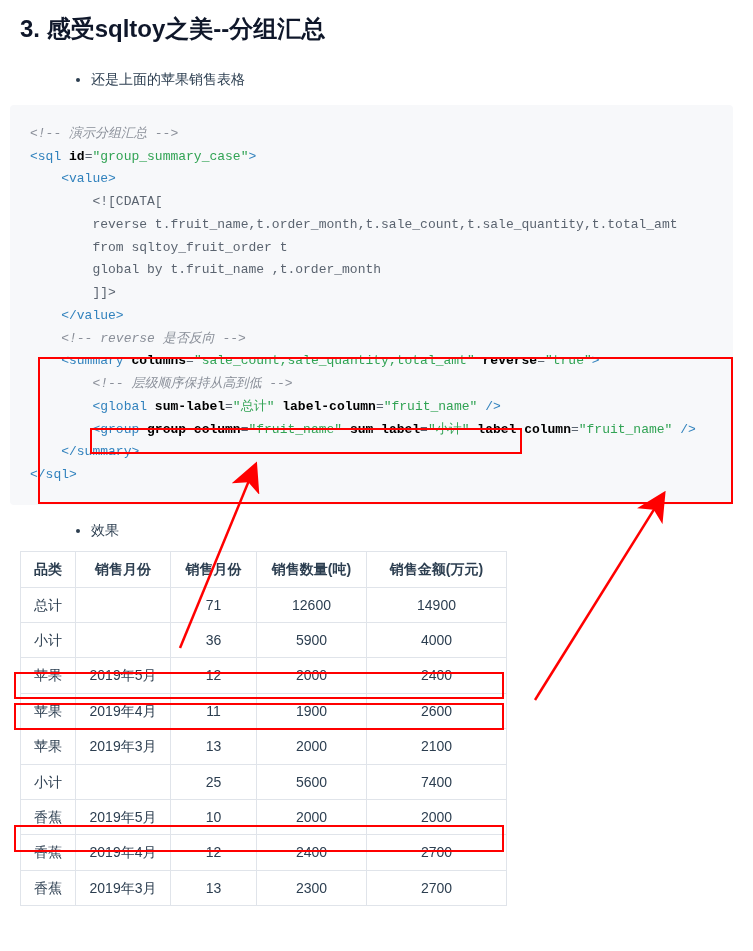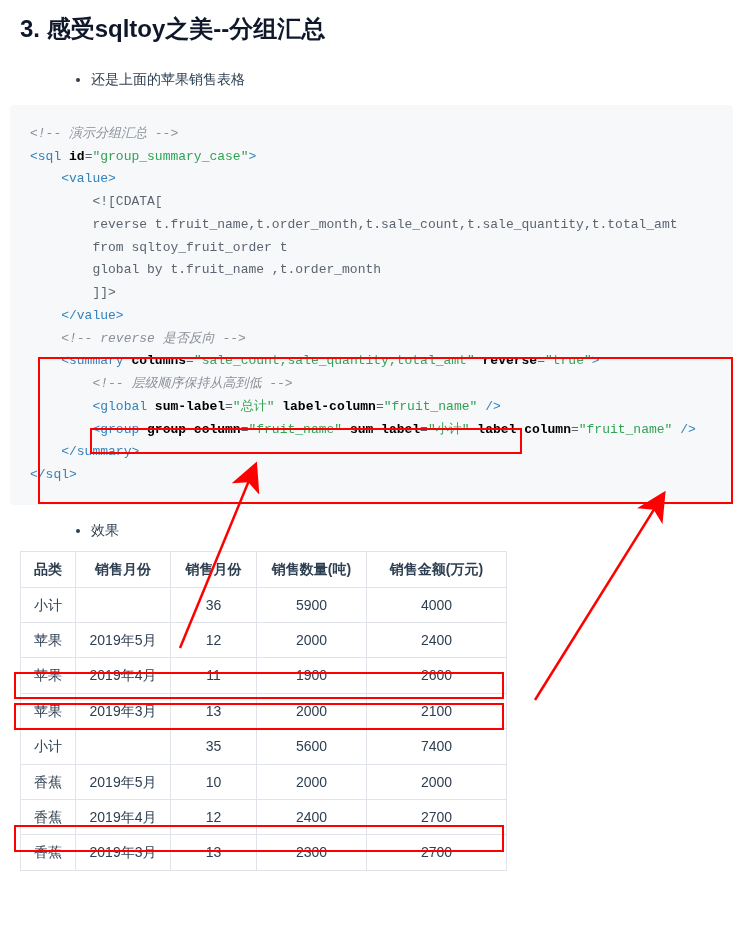--- a/index.html
+++ b/index.html
@@ -124,20 +124,27 @@
       <tr>
         <th>品类</th>
         <th>销售月份</th>
         <th>销售月份</th>
         <th>销售数量(吨)</th>
         <th>销售金额(万元)</th>
       </tr>
     </thead>
   <tbody>
       <tr>
+        <td>总计</td>
+        <td></td>
+        <td>71</td>
+        <td>12600</td>
+        <td>14900</td>
+      </tr>
+      <tr>
         <td>小计</td>
         <td></td>
         <td>36</td>
         <td>5900</td>
         <td>4000</td>
       </tr>
       <tr>
         <td>苹果</td>
         <td>2019年5月</td>
         <td>12</td>
@@ -154,21 +161,21 @@
       <tr>
         <td>苹果</td>
         <td>2019年3月</td>
         <td>13</td>
         <td>2000</td>
         <td>2100</td>
       </tr>
       <tr>
         <td>小计</td>
         <td></td>
-        <td>35</td>
+        <td>25</td>
         <td>5600</td>
         <td>7400</td>
       </tr>
       <tr>
         <td>香蕉</td>
         <td>2019年5月</td>
         <td>10</td>
         <td>2000</td>
         <td>2000</td>
       </tr>

